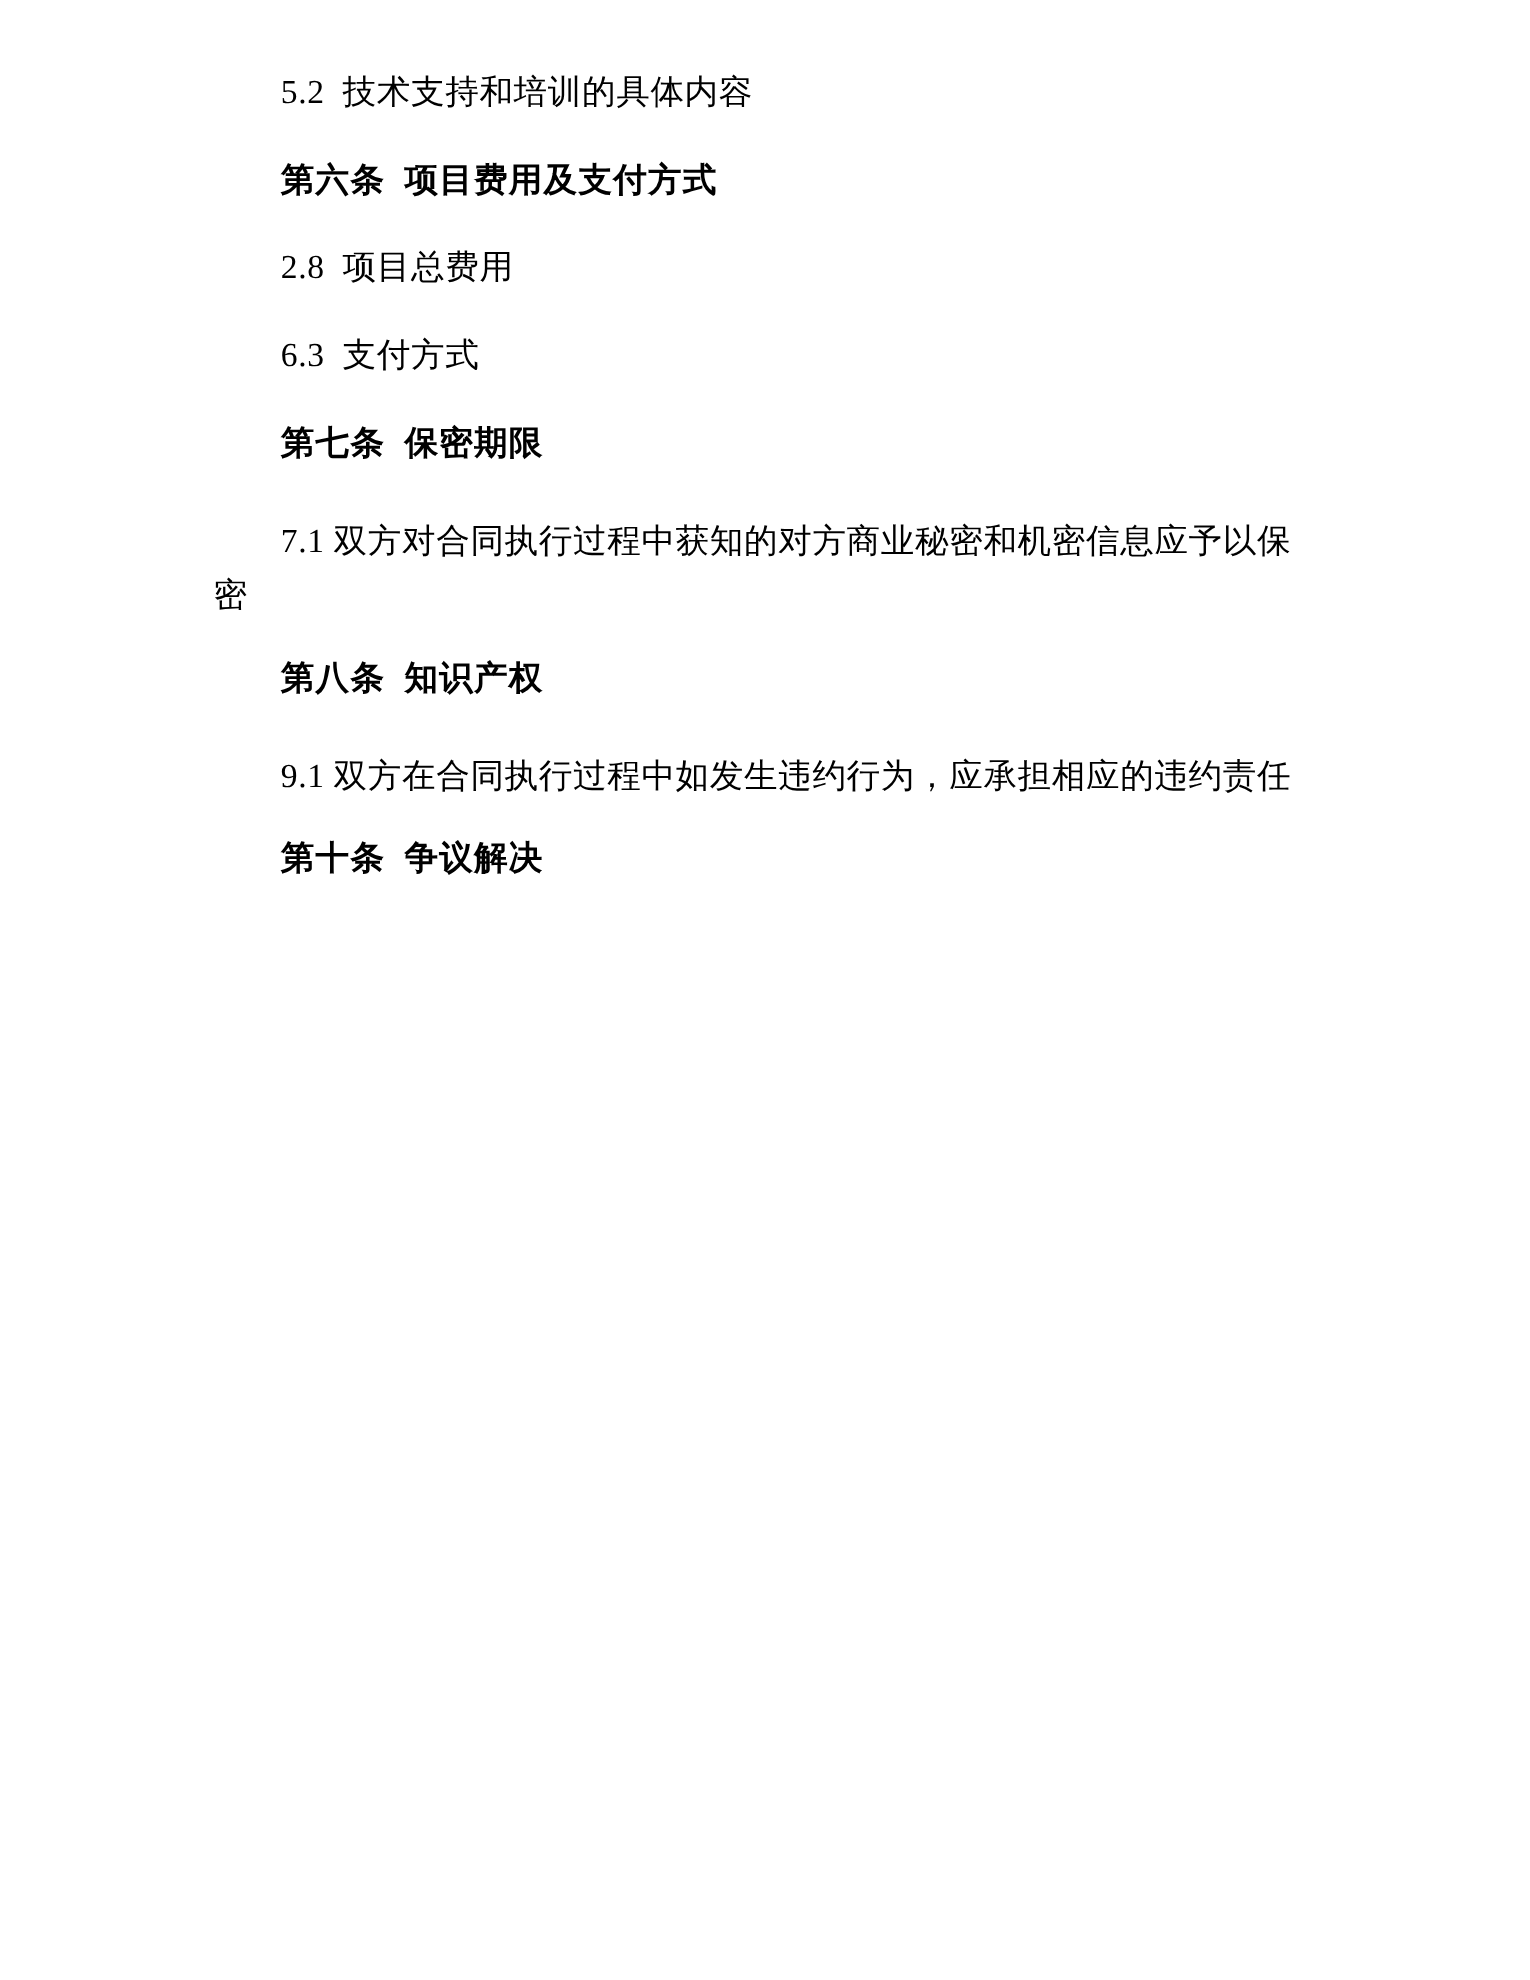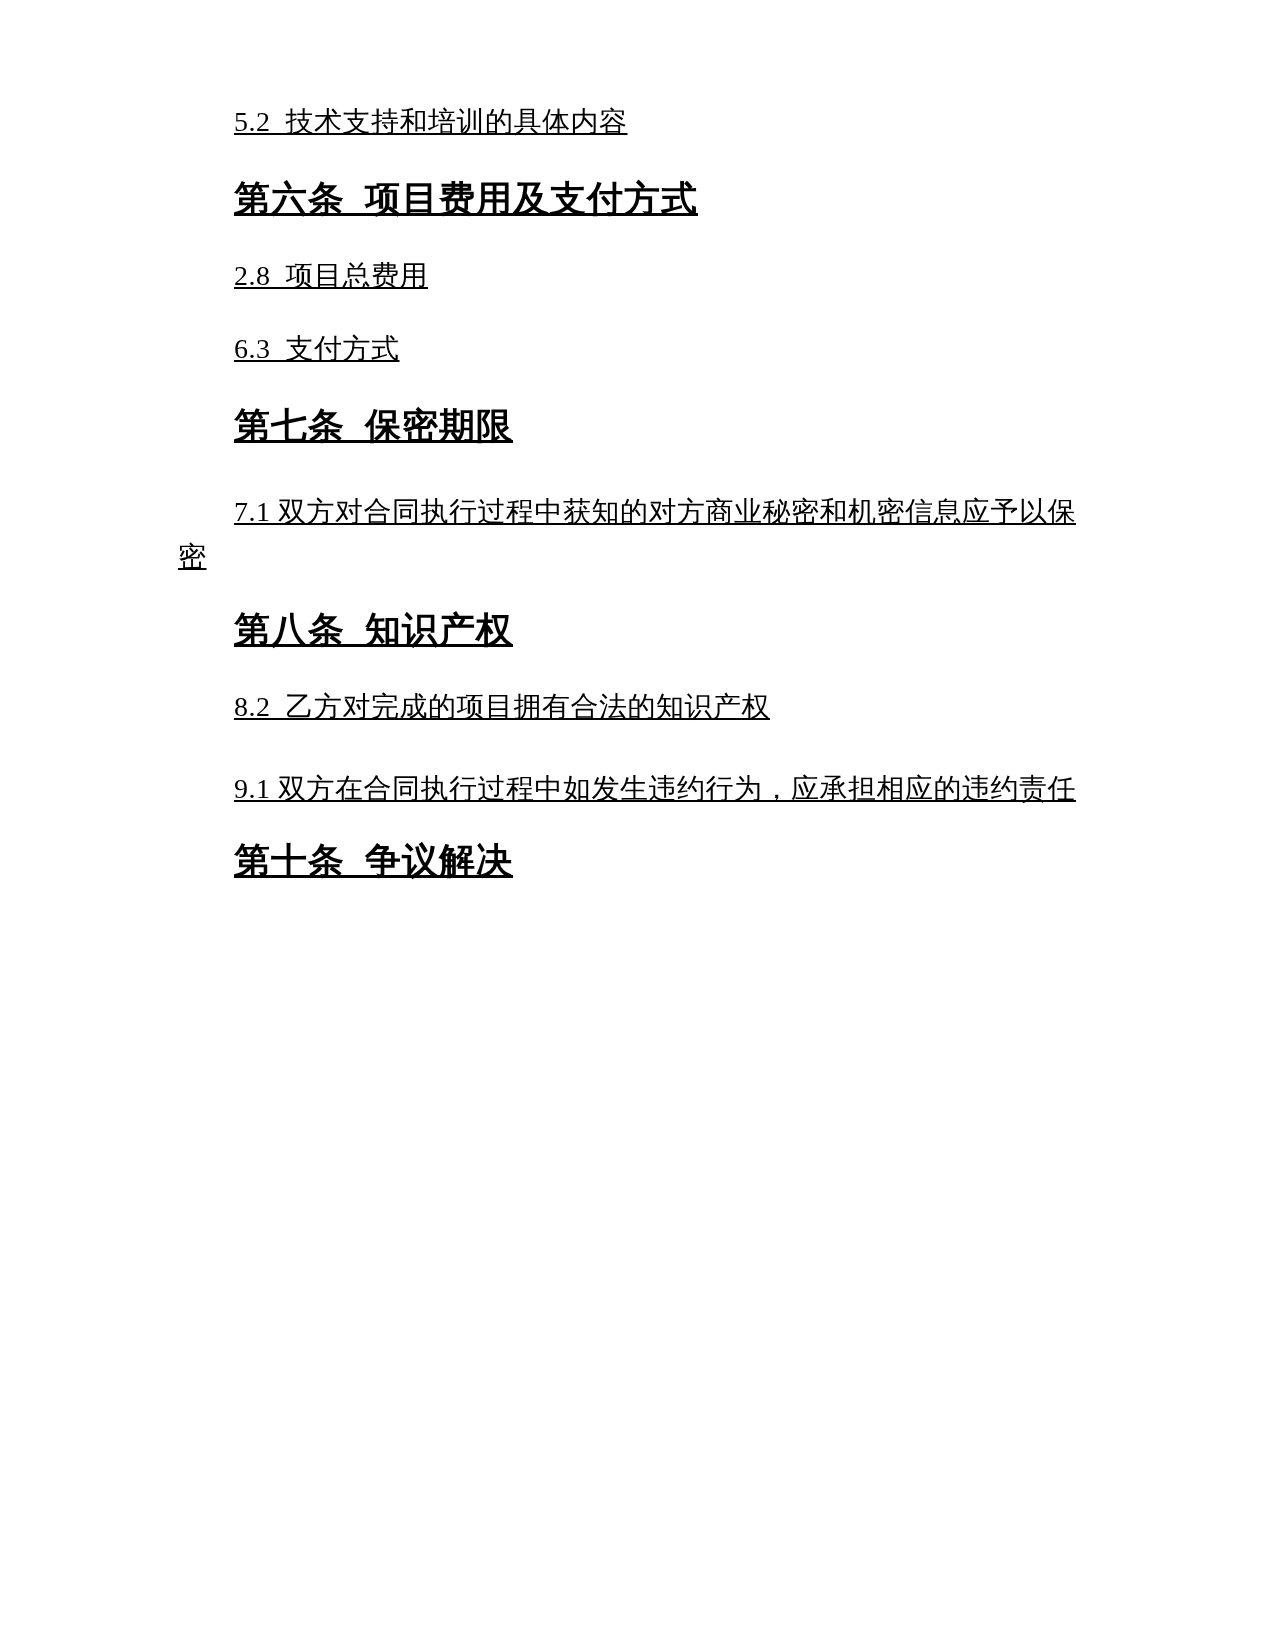--- a/index.html
+++ b/index.html
@@ -6,42 +6,41 @@
     margin: 0;
     padding: 0;
     background: #ffffff;
   }
   .page {
     position: relative;
     width: 1275px;
     height: 1650px;
     background: #ffffff;
     box-sizing: border-box;
-    padding: 108px 178px 120px 178px;
+    padding: 64px 178px 120px 178px;
     font-family: "Liberation Serif", "DejaVu Serif", serif;
     color: #000000;
-    text-decoration: underline;
   }
   .doc-body {
     width: 920px;
   }
   .line {
     font-size: 28px;
     line-height: 1.0;
     margin: 0 0 45px 0;
     letter-spacing: 0.5px;
     white-space: pre-wrap;
   }
   .indent {
     text-indent: 56px;
   }
   .heading {
     font-weight: bold;
     text-indent: 56px;
-    font-size: 36px;
+    font-size: 28px;
     letter-spacing: 1px;
   }
   .wrap {
     text-indent: 56px;
     line-height: 1.62;
     margin-bottom: 30px;
   }
   .wrap-tight {
     margin-bottom: 32px;
   }
@@ -63,21 +62,20 @@
     <p class="line indent">6.3  支付方式</p>
 
     <p class="line heading">第七条  保密期限</p>
 
     <p class="line wrap wrap-tight">7.1 双方对合同执行过程中获知的对方商业秘密和机密信息应予以保密</p>
 
 
     <p class="line heading">第八条  知识产权</p>
 
 
-    <p class="line indent">8.2  乙方对完成的项目拥有合法的知识产权</p>
 
 
     <p class="line wrap wrap-tight">9.1 双方在合同执行过程中如发生违约行为，应承担相应的违约责任</p>
 
 
     <p class="line heading">第十条  争议解决</p>
 
   </div>
 </div>
 

